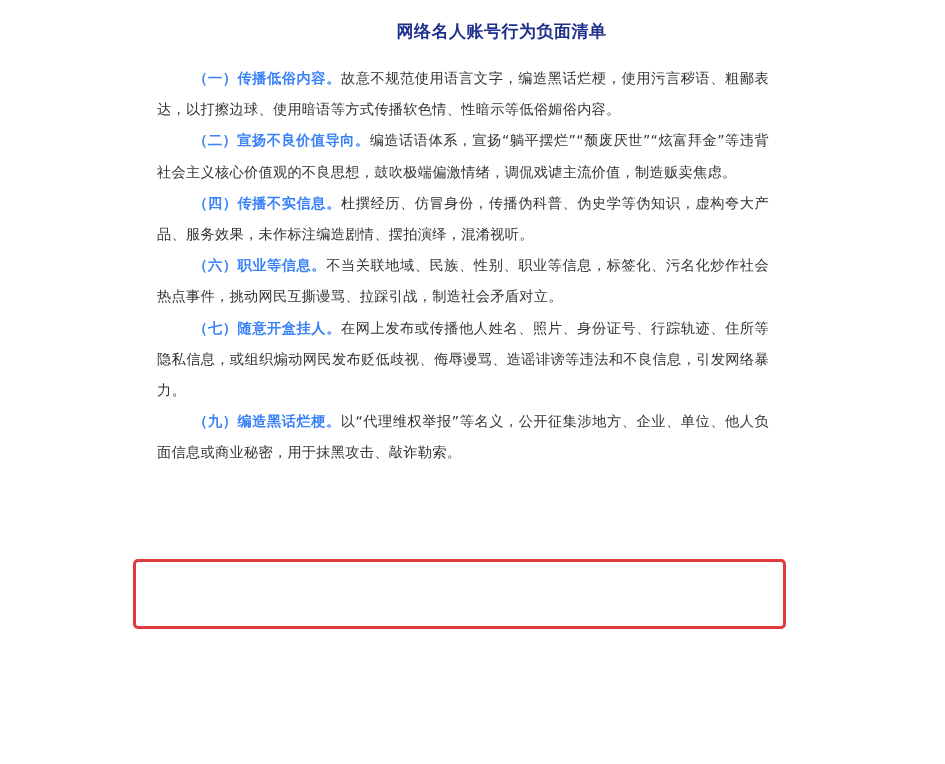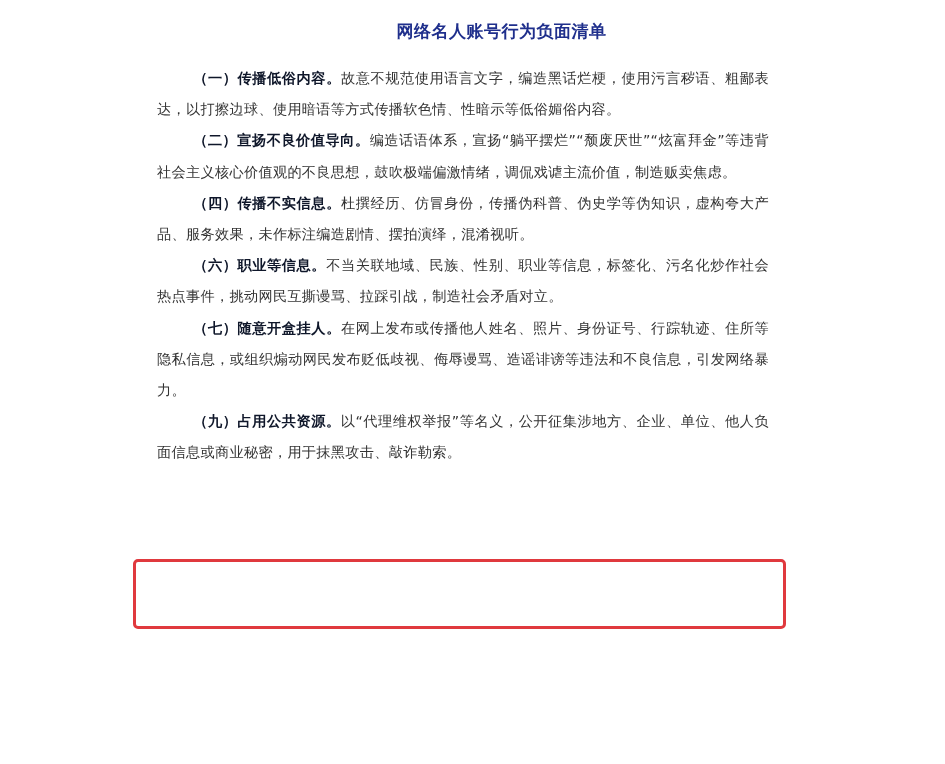--- a/index.html
+++ b/index.html
@@ -38,21 +38,21 @@
     margin: 0;
     font-size: 14.2px;
     line-height: 31.2px;
     text-indent: 2.55em;
     text-align: justify;
     letter-spacing: 0.3px;
     color: #333333;
   }
   .para b {
     font-weight: bold;
-    color: #0f172a;
+    color: #3b82f6;
   }
   .highlight-box {
     position: absolute;
     left: 133px;
     top: 559px;
     width: 653px;
     height: 70px;
     border: 3px solid #e0393e;
     border-radius: 5px;
     box-sizing: border-box;
@@ -63,16 +63,16 @@
 <body>
 
 <div class="title">网络名人账号行为负面清单</div>
 
 <div class="content">
   <p class="para"><b>（一）传播低俗内容。</b><span>故意不规范使用语言文字，编造黑话烂梗，使用污言秽语、粗鄙表达，以打擦边球、使用暗语等方式传播软色情、性暗示等低俗媚俗内容。</span></p>
   <p class="para"><b>（二）宣扬不良价值导向。</b><span>编造话语体系，宣扬“躺平摆烂”“颓废厌世”“炫富拜金”等违背社会主义核心价值观的不良思想，鼓吹极端偏激情绪，调侃戏谑主流价值，制造贩卖焦虑。</span></p>
   <p class="para"><b>（四）传播不实信息。</b><span>杜撰经历、仿冒身份，传播伪科普、伪史学等伪知识，虚构夸大产品、服务效果，未作标注编造剧情、摆拍演绎，混淆视听。</span></p>
   <p class="para"><b>（六）职业等信息。</b><span>不当关联地域、民族、性别、职业等信息，标签化、污名化炒作社会热点事件，挑动网民互撕谩骂、拉踩引战，制造社会矛盾对立。</span></p>
   <p class="para"><b>（七）随意开盒挂人。</b><span>在网上发布或传播他人姓名、照片、身份证号、行踪轨迹、住所等隐私信息，或组织煽动网民发布贬低歧视、侮辱谩骂、造谣诽谤等违法和不良信息，引发网络暴力。</span></p>
-  <p class="para"><b>（九）占用公共资源。</b><span>以“代理维权举报”等名义，公开征集涉地方、企业、单位、他人负面信息或商业秘密，用于抹黑攻击、敲诈勒索。</span></p>
+  <p class="para"><b>（九）编造黑话烂梗。</b><span>以“代理维权举报”等名义，公开征集涉地方、企业、单位、他人负面信息或商业秘密，用于抹黑攻击、敲诈勒索。</span></p>
 </div>
 
 <div class="highlight-box"></div>
 
 </body></html>

